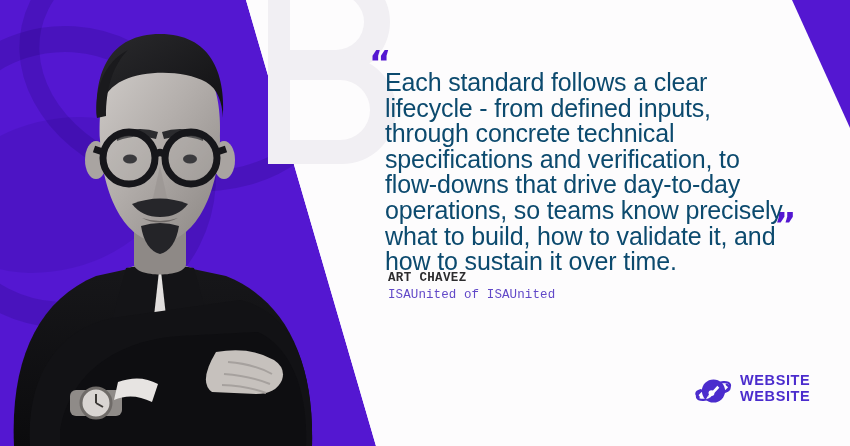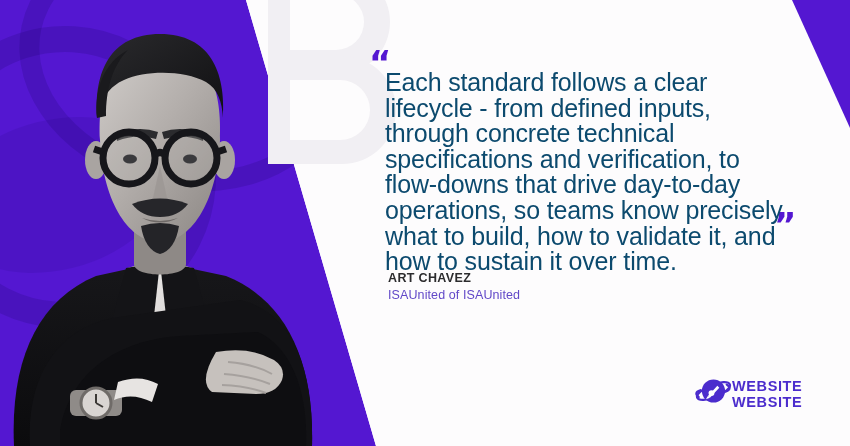--- a/index.html
+++ b/index.html
@@ -130,20 +130,21 @@
     font-size: 25px;
     line-height: 25.6px;
     letter-spacing: -0.15px;
     font-weight: 400;
   }
 
   .attribution {
     position: absolute;
     left: 388px;
     top: 270px;
+    font-family: Liberation Mono, monospace;
   }
   .attr-name {
     font-size: 12.5px;
     font-weight: 700;
     color: #2c2c2e;
     letter-spacing: 0.35px;
     line-height: 16px;
   }
   .attr-role {
     font-size: 12.5px;
@@ -153,21 +154,22 @@
     line-height: 17px;
     margin-top: 1px;
   }
 
   
   .brand {
     position: absolute;
     left: 694px;
     top: 372px;
     display: flex;
-    align-items: flex-end;
+    align-items: flex-start;
+    gap: 8px;
   }
   .brand-mark { width: 38px; height: 38px; display: block; }
   .brand-text {
     color: #4b2ccd;
     font-weight: 700;
     font-size: 14.5px;
     line-height: 16px;
     letter-spacing: 0.6px;
   }
 </style>

